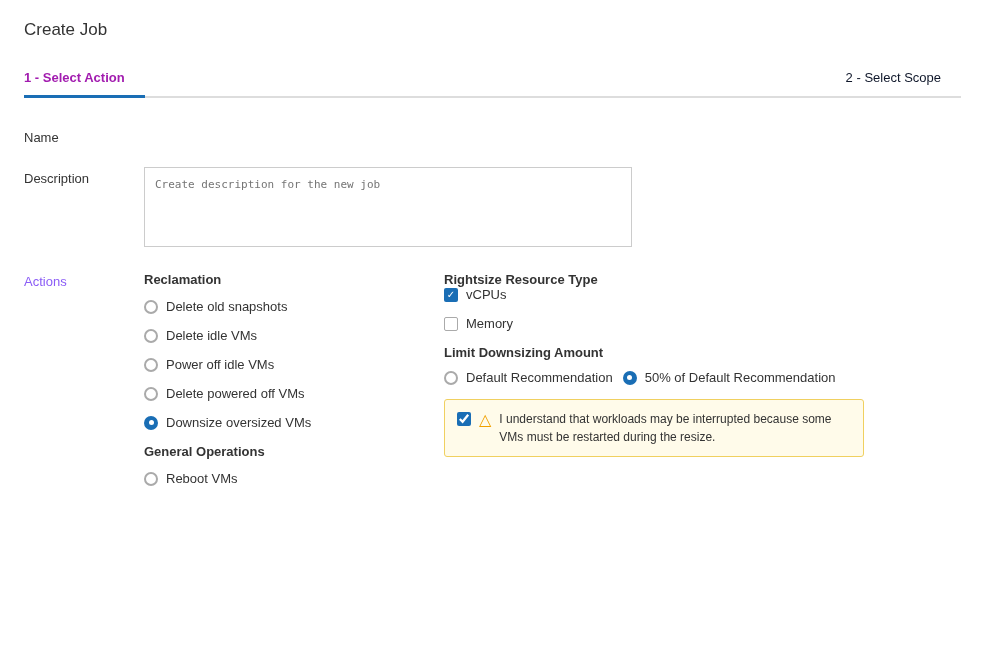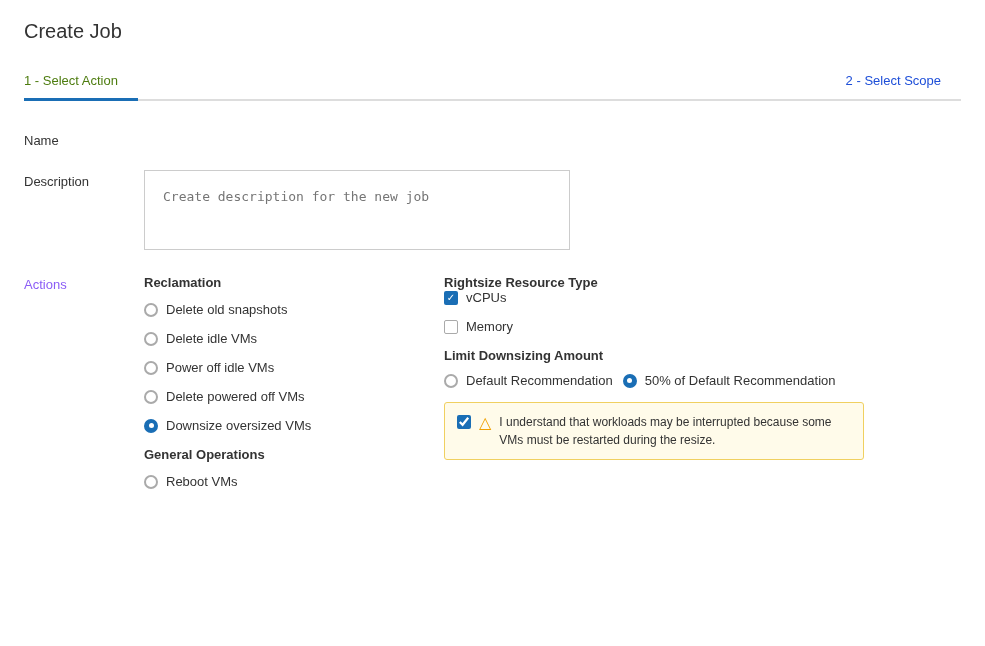--- a/index.html
+++ b/index.html
@@ -10,47 +10,47 @@
       background: #fff;
       width: 985px;
       min-height: 646px;
     }
 
     .page-container {
       padding: 20px 24px;
     }
 
     .page-title {
-      font-size: 20px;
+      font-size: 17px;
       font-weight: 300;
       color: #333;
       margin-bottom: 20px;
     }
 
     
     .tabs {
       display: flex;
       border-bottom: 2px solid #ddd;
       margin-bottom: 28px;
     }
 
     .tab {
       padding: 10px 20px 10px 0;
       font-size: 13px;
       cursor: pointer;
-      color: #1d4ed8;
+      color: #0f172a;
       border-bottom: 3px solid transparent;
       margin-bottom: -2px;
       user-select: none;
     }
 
     .tab.active {
-      color: #4d7c0f;
+      color: #a21caf;
       border-bottom: 3px solid #1a6eb5;
-      font-weight: 400;
+      font-weight: 700;
     }
 
     .tab-separator {
       flex: 1;
     }
 
     
     .form-row {
       display: flex;
       margin-bottom: 22px;
@@ -73,25 +73,25 @@
       width: 420px;
       border: none;
       border-bottom: 1px solid #aaa;
       padding: 4px 0;
       font-size: 13px;
       color: #333;
       outline: none;
     }
 
     .textarea-input {
-      width: 426px;
+      width: 488px;
       height: 80px;
       border: 1px solid #ccc;
-      padding: 18px;
-      font-size: 13px;
+      padding: 10px;
+      font-size: 11px;
       color: #999;
       resize: none;
       outline: none;
     }
 
     .actions-label {
       width: 120px;
       flex-shrink: 0;
       font-size: 13px;
       color: #8b5cf6;

